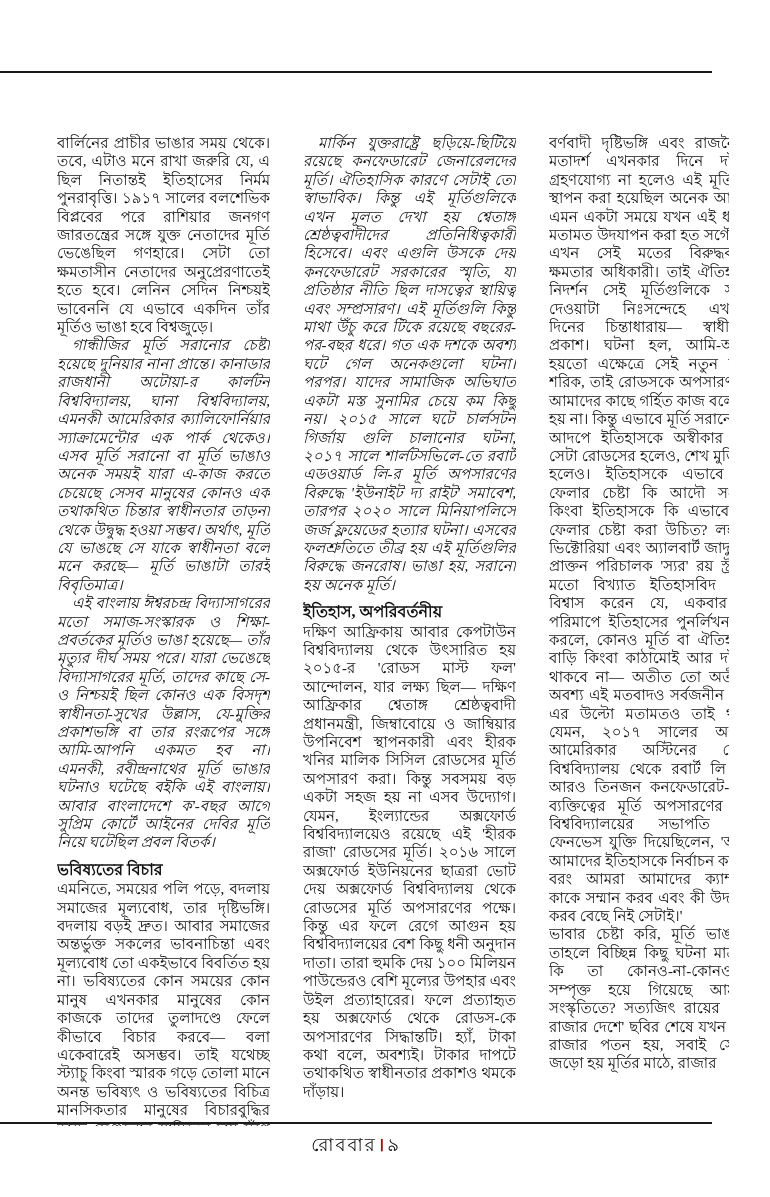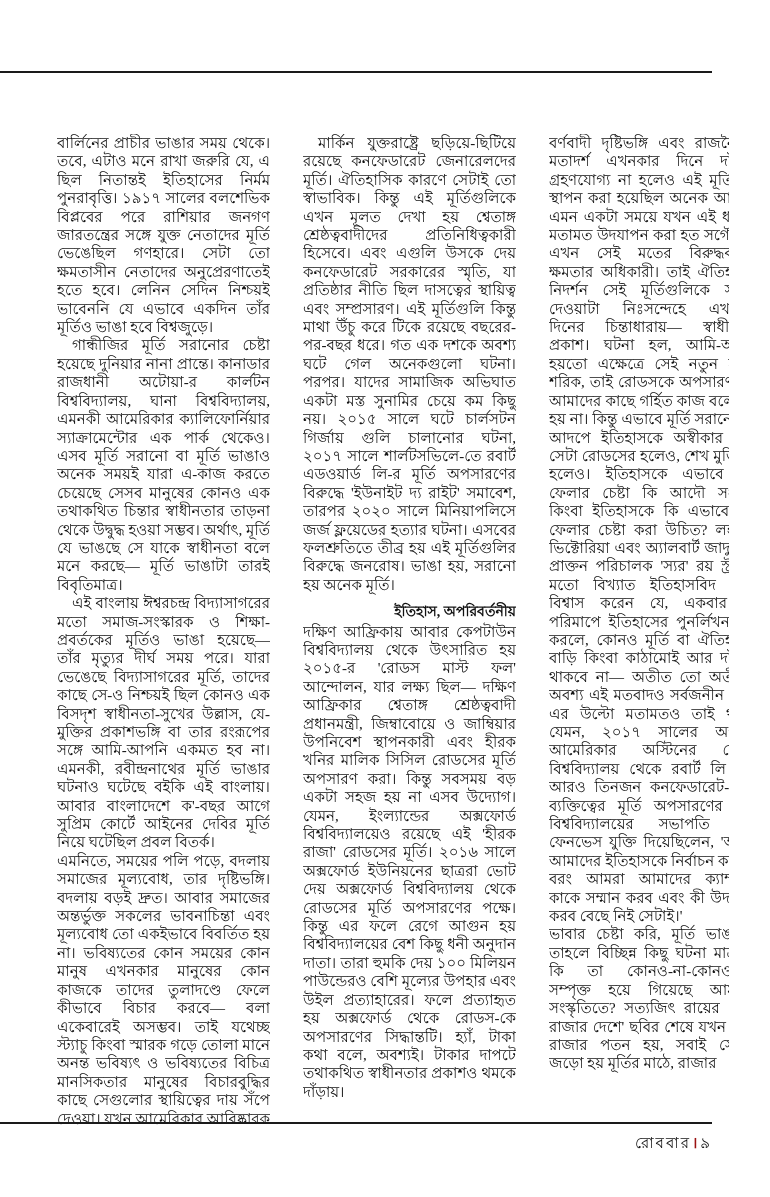--- a/index.html
+++ b/index.html
@@ -40,36 +40,36 @@
     height: 100%;
     overflow: hidden;
     font-size: 15px;
     line-height: 18.4px;
     text-align: justify;
   }
   .para {
     margin: 0;
     padding: 0;
   }
-  .para.indent { text-indent: 15px; }
+  .para.indent { text-indent: 15px; font-style: italic; }
   .subhead {
     margin: 9px 0 1px 0;
     padding: 0;
-    font-size: 14px;
+    font-size: 16px;
     font-weight: bold;
     line-height: 18.4px;
-    text-align: right;
+    text-align: left;
   }
   .footer {
     position: absolute;
     top: 1131px;
     left: 0;
     width: 712px;
-    text-align: right;
-    font-size: 15px;
+    text-align: center;
+    font-size: 18px;
     letter-spacing: 2px;
     color: #111111;
   }
   .footer .sep {
     font-weight: bold;
     padding: 0 1px;
   }
 </style>
 </head>
 <body>
@@ -77,20 +77,21 @@
 <div class="page">
 
   <div class="rule rule-top"></div>
 
   <div class="content">
 
     <div class="col">
       <p class="para">বার্লিনের প্রাচীর ভাঙার সময় থেকে। তবে, এটাও মনে রাখা জরুরি যে, এ ছিল নিতান্তই ইতিহাসের নির্মম পুনরাবৃত্তি। ১৯১৭ সালের বলশেভিক বিপ্লবের পরে রাশিয়ার জনগণ জারতন্ত্রের সঙ্গে যুক্ত নেতাদের মূর্তি ভেঙেছিল গণহারে। সেটা তো ক্ষমতাসীন নেতাদের অনুপ্রেরণাতেই হতে হবে। লেনিন সেদিন নিশ্চয়ই ভাবেননি যে এভাবে একদিন তাঁর মূর্তিও ভাঙা হবে বিশ্বজুড়ে।</p>
       <p class="para indent">গান্ধীজির মূর্তি সরানোর চেষ্টা হয়েছে দুনিয়ার নানা প্রান্তে। কানাডার রাজধানী অটোয়া-র কার্লটন বিশ্ববিদ্যালয়, ঘানা বিশ্ববিদ্যালয়, এমনকী আমেরিকার ক্যালিফোর্নিয়ার স্যাক্রামেন্টোর এক পার্ক থেকেও। এসব মূর্তি সরানো বা মূর্তি ভাঙাও অনেক সময়ই যারা এ-কাজ করতে চেয়েছে সেসব মানুষের কোনও এক তথাকথিত চিন্তার স্বাধীনতার তাড়না থেকে উদ্বুদ্ধ হওয়া সম্ভব। অর্থাৎ, মূর্তি যে ভাঙছে সে যাকে স্বাধীনতা বলে মনে করছে— মূর্তি ভাঙাটা তারই বিবৃতিমাত্র।</p>
       <p class="para indent">এই বাংলায় ঈশ্বরচন্দ্র বিদ্যাসাগরের মতো সমাজ-সংস্কারক ও শিক্ষা-প্রবর্তকের মূর্তিও ভাঙা হয়েছে— তাঁর মৃত্যুর দীর্ঘ সময় পরে। যারা ভেঙেছে বিদ্যাসাগরের মূর্তি, তাদের কাছে সে-ও নিশ্চয়ই ছিল কোনও এক বিসদৃশ স্বাধীনতা-সুখের উল্লাস, যে-মুক্তির প্রকাশভঙ্গি বা তার রংরূপের সঙ্গে আমি-আপনি একমত হব না। এমনকী, রবীন্দ্রনাথের মূর্তি ভাঙার ঘটনাও ঘটেছে বইকি এই বাংলায়। আবার বাংলাদেশে ক'-বছর আগে সুপ্রিম কোর্টে আইনের দেবির মূর্তি নিয়ে ঘটেছিল প্রবল বিতর্ক।</p>
+      <h2 class="subhead">ভবিষ্যতের বিচার</h2>
       <p class="para">এমনিতে, সময়ের পলি পড়ে, বদলায় সমাজের মূল্যবোধ, তার দৃষ্টিভঙ্গি। বদলায় বড়ই দ্রুত। আবার সমাজের অন্তর্ভুক্ত সকলের ভাবনাচিন্তা এবং মূল্যবোধ তো একইভাবে বিবর্তিত হয় না। ভবিষ্যতের কোন সময়ের কোন মানুষ এখনকার মানুষের কোন কাজকে তাদের তুলাদণ্ডে ফেলে কীভাবে বিচার করবে— বলা একেবারেই অসম্ভব। তাই যথেচ্ছ স্ট্যাচু কিংবা স্মারক গড়ে তোলা মানে অনন্ত ভবিষ্যৎ ও ভবিষ্যতের বিচিত্র মানসিকতার মানুষের বিচারবুদ্ধির কাছে সেগুলোর স্থায়িত্বের দায় সঁপে দেওয়া। যখন আমেরিকার আবিষ্কারক হিসেবে ক্রিস্টোফার কলম্বাসের বিবিধ মূর্তি স্থাপন করা হয়েছিল, সে-সময় হয়তো কেউ-ই ভাবতে পারেনি যে ভবিষ্যতের কোনও এক সময় বহুসংখ্যক জনগণ 'আমেরিকার</p>
     </div>
 
     <div class="col">
       <p class="para indent">মার্কিন যুক্তরাষ্ট্রে ছড়িয়ে-ছিটিয়ে রয়েছে কনফেডারেট জেনারেলদের মূর্তি। ঐতিহাসিক কারণে সেটাই তো স্বাভাবিক। কিন্তু এই মূর্তিগুলিকে এখন মূলত দেখা হয় শ্বেতাঙ্গ শ্রেষ্ঠত্ববাদীদের প্রতিনিধিত্বকারী হিসেবে। এবং এগুলি উসকে দেয় কনফেডারেট সরকারের স্মৃতি, যা প্রতিষ্ঠার নীতি ছিল দাসত্বের স্থায়িত্ব এবং সম্প্রসারণ। এই মূর্তিগুলি কিন্তু মাথা উঁচু করে টিকে রয়েছে বছরের-পর-বছর ধরে। গত এক দশকে অবশ্য ঘটে গেল অনেকগুলো ঘটনা। পরপর। যাদের সামাজিক অভিঘাত একটা মস্ত সুনামির চেয়ে কম কিছু নয়। ২০১৫ সালে ঘটে চার্লসটন গির্জায় গুলি চালানোর ঘটনা, ২০১৭ সালে শার্লটসভিলে-তে রবার্ট এডওয়ার্ড লি-র মূর্তি অপসারণের বিরুদ্ধে 'ইউনাইট দ্য রাইট' সমাবেশ, তারপর ২০২০ সালে মিনিয়াপলিসে জর্জ ফ্লয়েডের হত্যার ঘটনা। এসবের ফলশ্রুতিতে তীব্র হয় এই মূর্তিগুলির বিরুদ্ধে জনরোষ। ভাঙা হয়, সরানো হয় অনেক মূর্তি।</p>
       <h2 class="subhead">ইতিহাস, অপরিবর্তনীয়</h2>
       <p class="para">দক্ষিণ আফ্রিকায় আবার কেপটাউন বিশ্ববিদ্যালয় থেকে উৎসারিত হয় ২০১৫-র 'রোডস মাস্ট ফল' আন্দোলন, যার লক্ষ্য ছিল— দক্ষিণ আফ্রিকার শ্বেতাঙ্গ শ্রেষ্ঠত্ববাদী প্রধানমন্ত্রী, জিম্বাবোয়ে ও জাম্বিয়ার উপনিবেশ স্থাপনকারী এবং হীরক খনির মালিক সিসিল রোডসের মূর্তি অপসারণ করা। কিন্তু সবসময় বড় একটা সহজ হয় না এসব উদ্যোগ। যেমন, ইংল্যান্ডের অক্সফোর্ড বিশ্ববিদ্যালয়েও রয়েছে এই 'হীরক রাজা' রোডসের মূর্তি। ২০১৬ সালে অক্সফোর্ড ইউনিয়নের ছাত্ররা ভোট দেয় অক্সফোর্ড বিশ্ববিদ্যালয় থেকে রোডসের মূর্তি অপসারণের পক্ষে। কিন্তু এর ফলে রেগে আগুন হয় বিশ্ববিদ্যালয়ের বেশ কিছু ধনী অনুদান দাতা। তারা হুমকি দেয় ১০০ মিলিয়ন পাউন্ডেরও বেশি মূল্যের উপহার এবং উইল প্রত্যাহারের। ফলে প্রত্যাহৃত হয় অক্সফোর্ড থেকে রোডস-কে অপসারণের সিদ্ধান্তটি। হ্যাঁ, টাকা কথা বলে, অবশ্যই। টাকার দাপটে তথাকথিত স্বাধীনতার প্রকাশও থমকে দাঁড়ায়।</p>
 
     </div>
 

